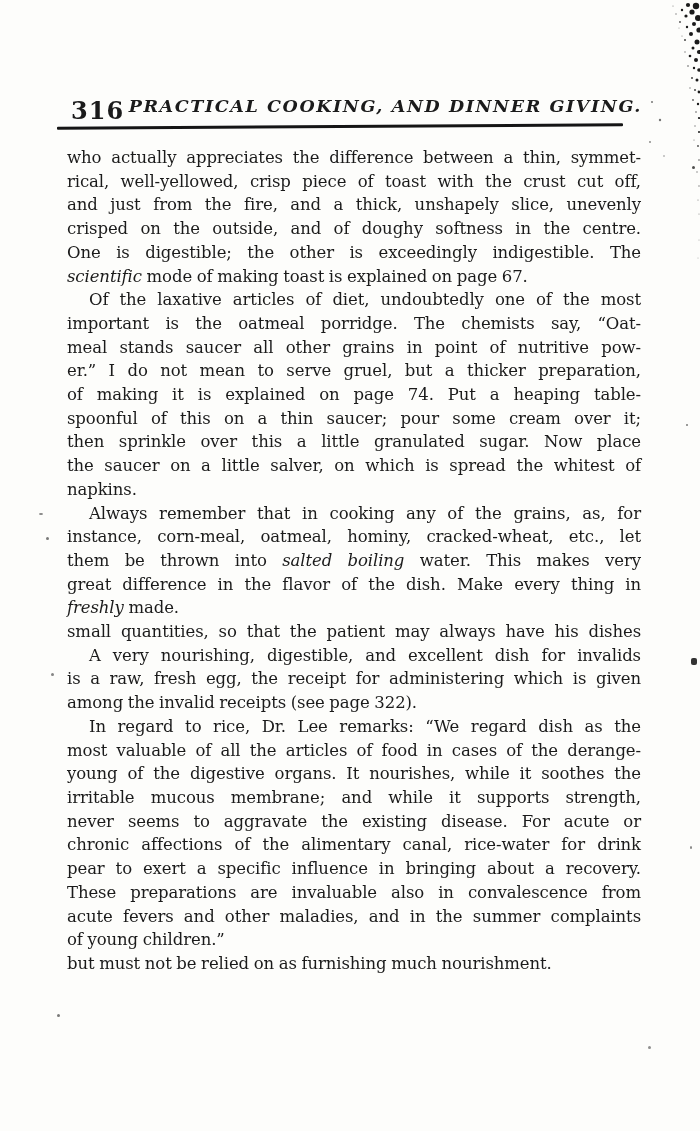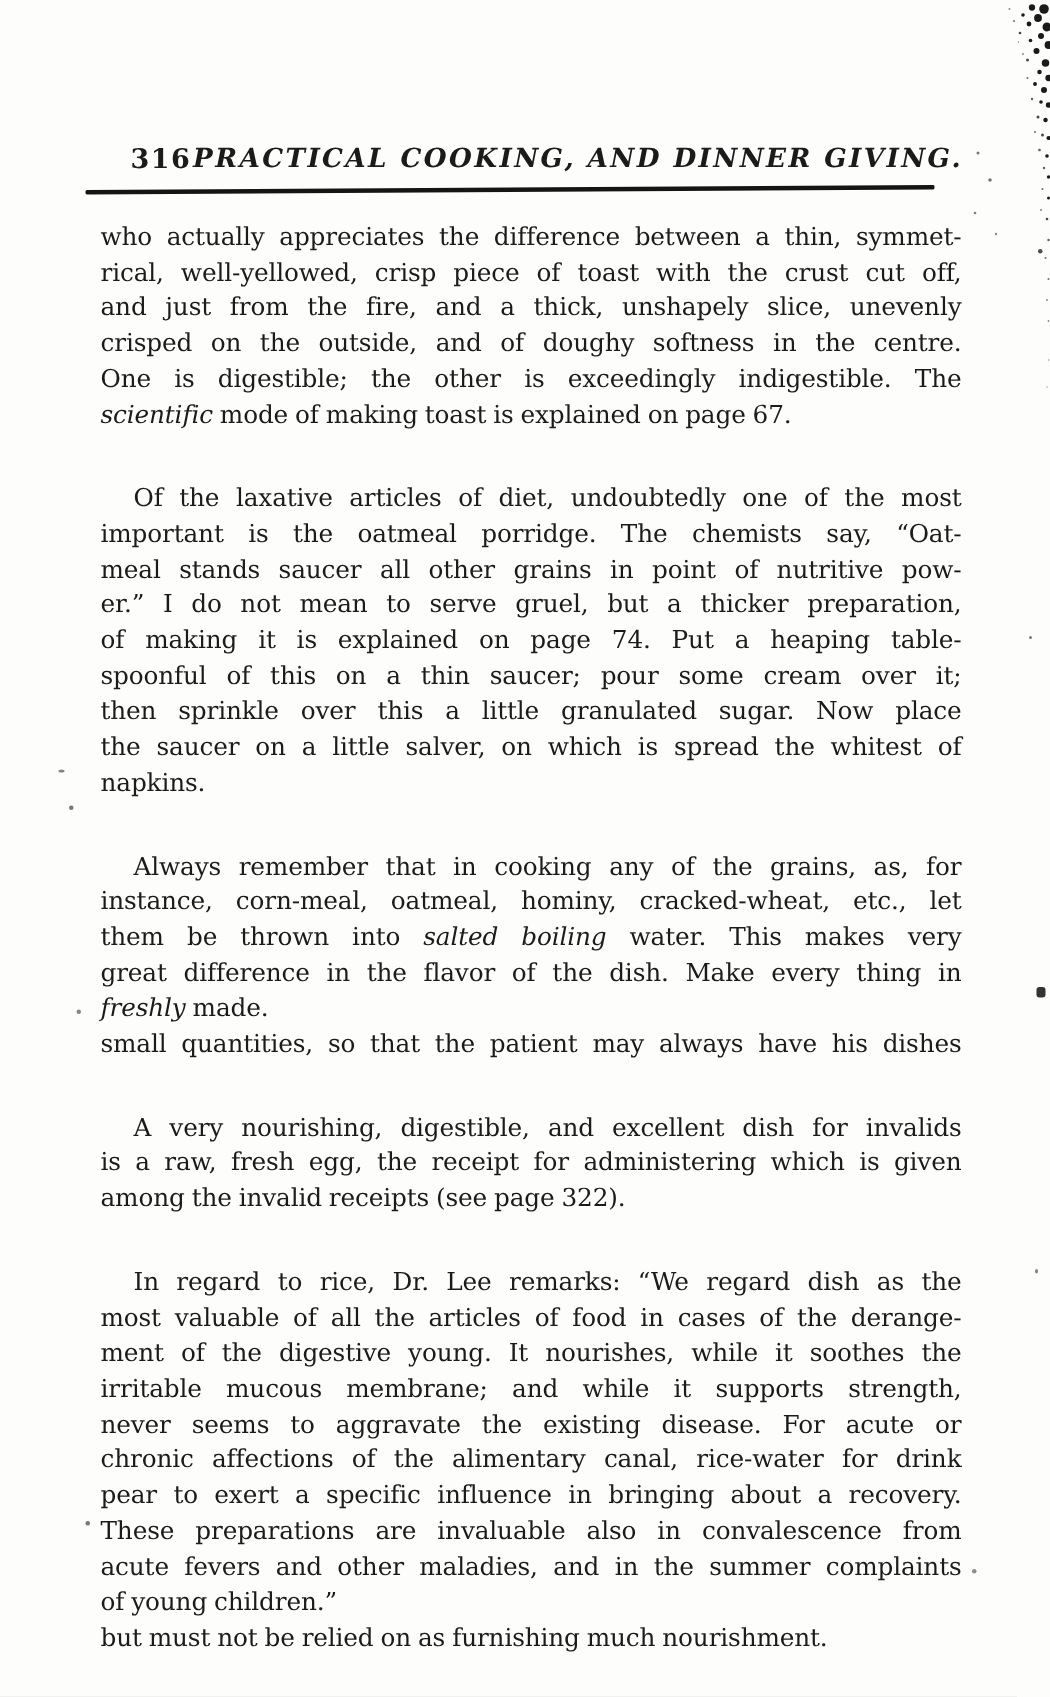--- a/index.html
+++ b/index.html
@@ -15,23 +15,23 @@
   }
   .running-header {
     position: absolute;
     top: 96px;
     left: 66px;
     right: 58px;
     height: 26px;
   }
   .page-number {
     position: absolute;
-    left: 21px;
+    left: 5px;
     top: 0;
-    font-size: 18px;
+    font-size: 24px;
     font-weight: 700;
     letter-spacing: 1px;
   }
   .header-title {
     position: absolute;
     left: 0;
     right: 0;
     top: 0;
     text-align: right;
     font-size: 17.5px;
@@ -59,21 +59,21 @@
     line-height: 23.7px;
     letter-spacing: -0.1px;
     word-spacing: -0.5px;
   }
   .line {
     text-align: justify;
     text-align-last: justify;
     white-space: normal;
   }
   .line.last { text-align-last: left; }
-  .line.indent { text-indent: 22px; margin-top: 32px; }
+  .line.indent { text-indent: 22px; }
   .it { font-style: italic; }
   .noise-corner {
     position: absolute;
     top: 0;
     right: 0;
     pointer-events: none;
   }
   .speck {
     position: absolute;
     background: #222;
@@ -122,21 +122,21 @@
       <div class="line"><span>instance, corn-meal, oatmeal, hominy, cracked-wheat, etc., let</span></div>
       <div class="line"><span>them be thrown into </span><span class="it">salted boiling</span><span> water.  This makes very</span></div>
       <div class="line"><span>great difference in the flavor of the dish.  Make every thing in</span></div>
       <div class="line last"><span class="it">freshly</span><span> made.</span></div>
       <div class="line"><span>small quantities, so that the patient may always have his dishes</span></div>
       <div class="line indent"><span>A very nourishing, digestible, and excellent dish for invalids</span></div>
       <div class="line"><span>is a raw, fresh egg, the receipt for administering which is given</span></div>
       <div class="line last"><span>among the invalid receipts (see page 322).</span></div>
       <div class="line indent"><span>In regard to rice, Dr. Lee remarks: “We regard dish as the</span></div>
       <div class="line"><span>most valuable of all the articles of food in cases of the derange-</span></div>
-      <div class="line"><span>ment of the digestive young.  It nourishes, while it soothes the</span></div>
+      <div class="line"><span>young of the digestive organs.  It nourishes, while it soothes the</span></div>
       <div class="line"><span>irritable mucous membrane; and while it supports strength,</span></div>
       <div class="line"><span>never seems to aggravate the existing disease.  For acute or</span></div>
       <div class="line"><span>chronic affections of the alimentary canal, rice-water for drink</span></div>
       <div class="line"><span>pear to exert a specific influence in bringing about a recovery.</span></div>
       <div class="line"><span>These preparations are invaluable also in convalescence from</span></div>
       <div class="line"><span>acute fevers and other maladies, and in the summer complaints</span></div>
       <div class="line last"><span>of young children.”</span></div>
       <div class="line last"><span>but must not be relied on as furnishing much nourishment.</span></div>
     </div>
 

